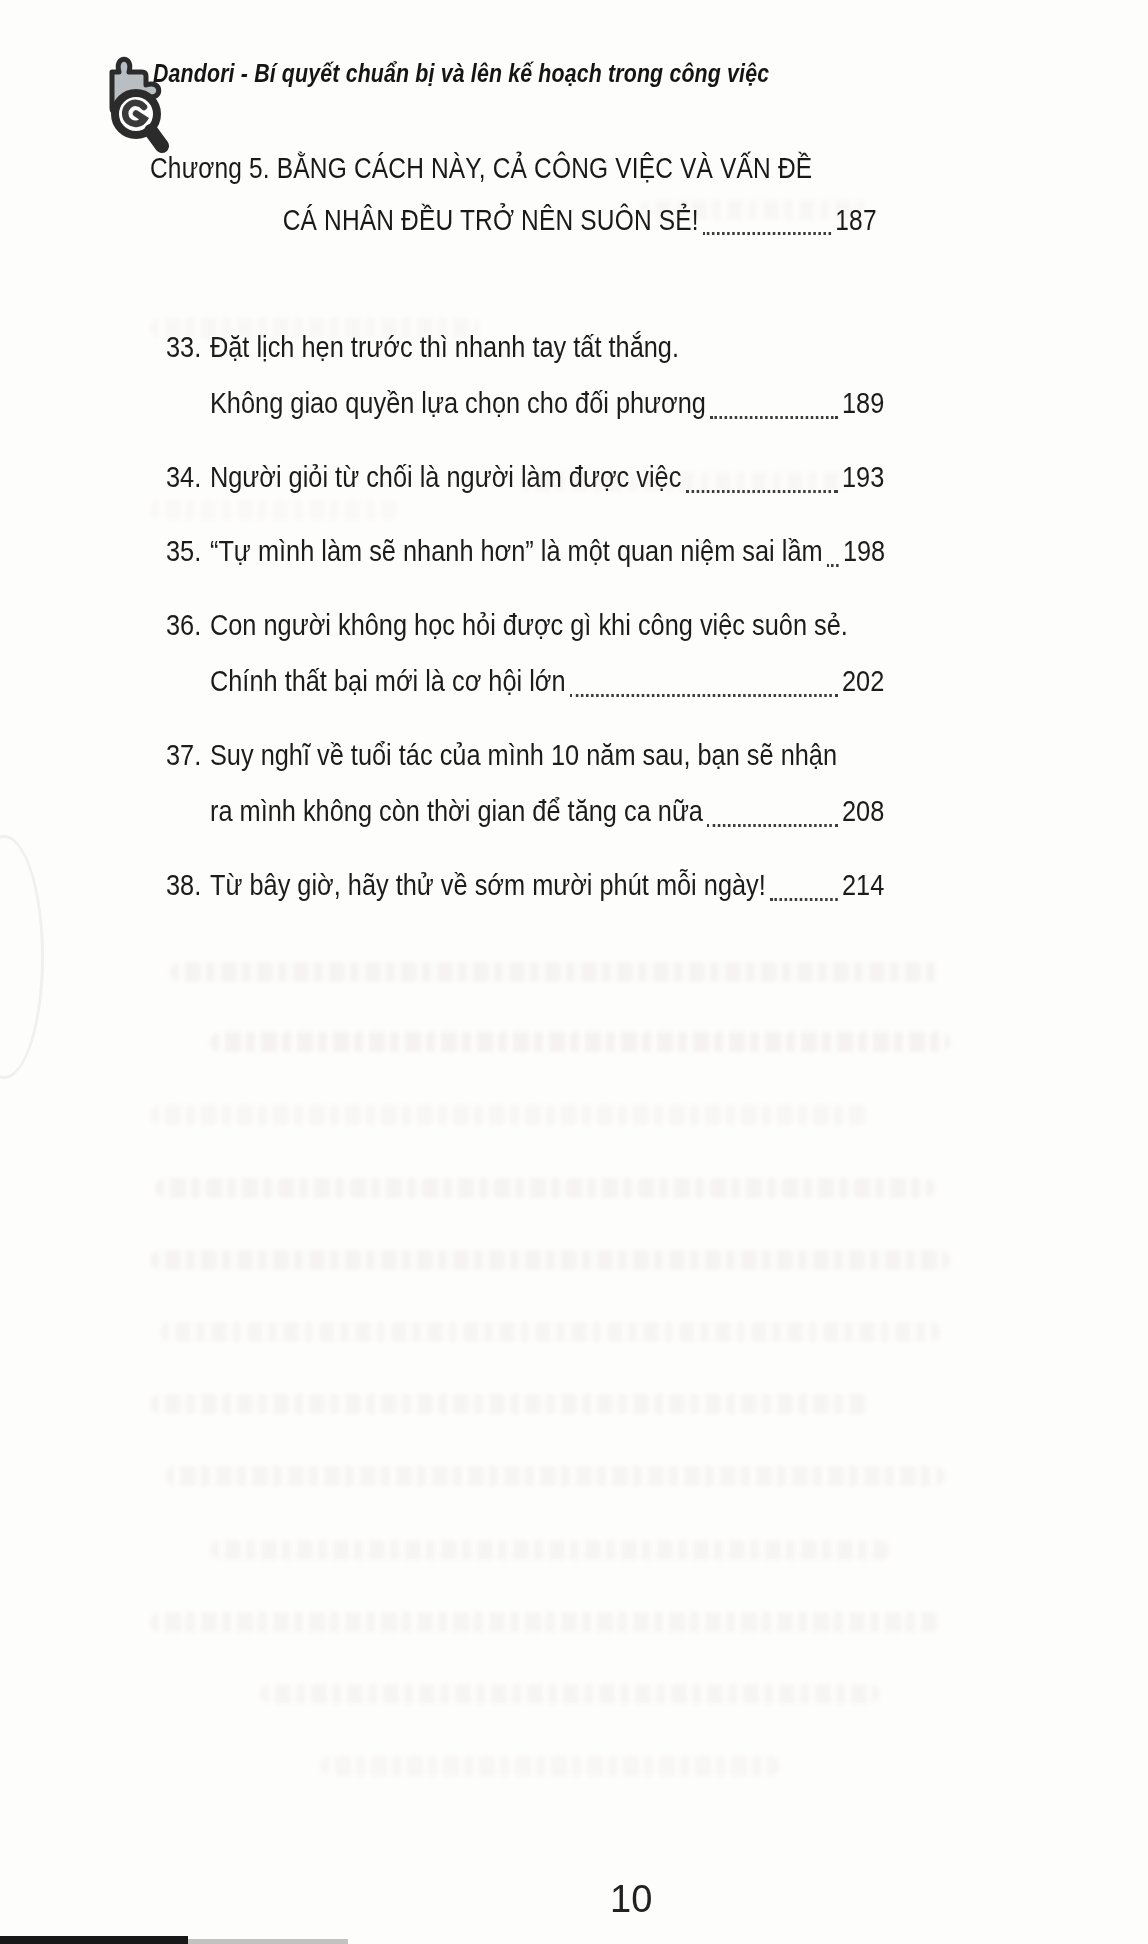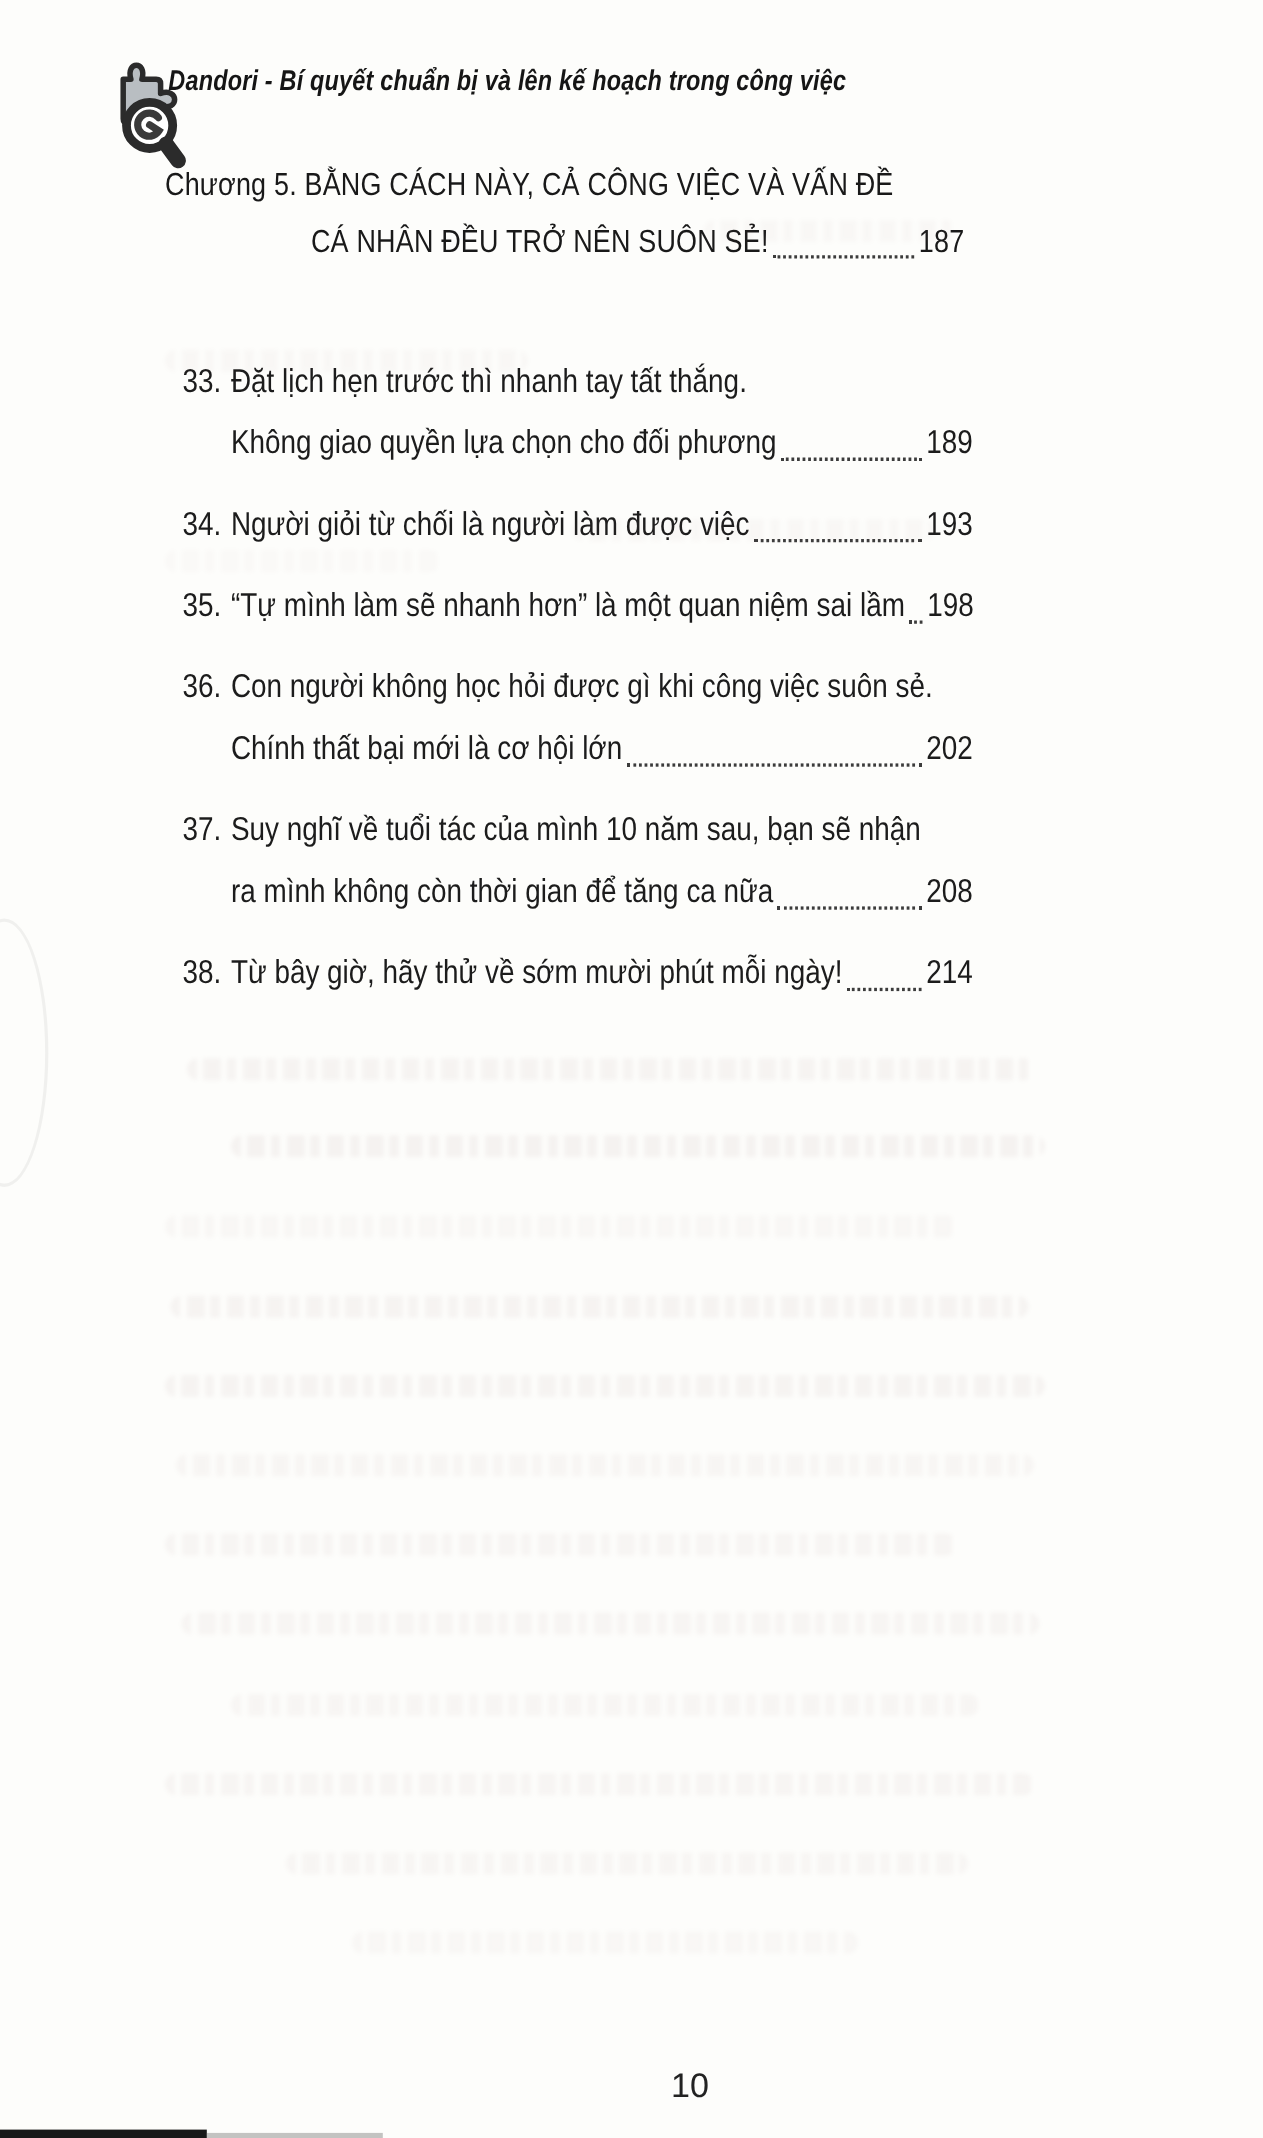--- a/index.html
+++ b/index.html
@@ -50,21 +50,21 @@
     align-self: flex-end;
     margin: 0 5px 12px 5px;
     min-width: 14px;
   }
   .chapter .dots { margin-bottom: 11px; }
   .pg { flex: 0 0 auto; }
 
   
   .folio {
     position: absolute; left: 610px; top: 1878px;
-    font-size: 31px; color: #222;
+    font-size: 38px; color: #222;
   }
 
   
   .ghosts i {
     position: absolute; display: block; height: 20px;
     background: repeating-linear-gradient(90deg,
       rgba(158,124,124,0.8) 0 9px, transparent 9px 15px,
       rgba(158,124,124,0.8) 15px 31px, transparent 31px 36px);
     filter: blur(2px); border-radius: 10px;
   }

